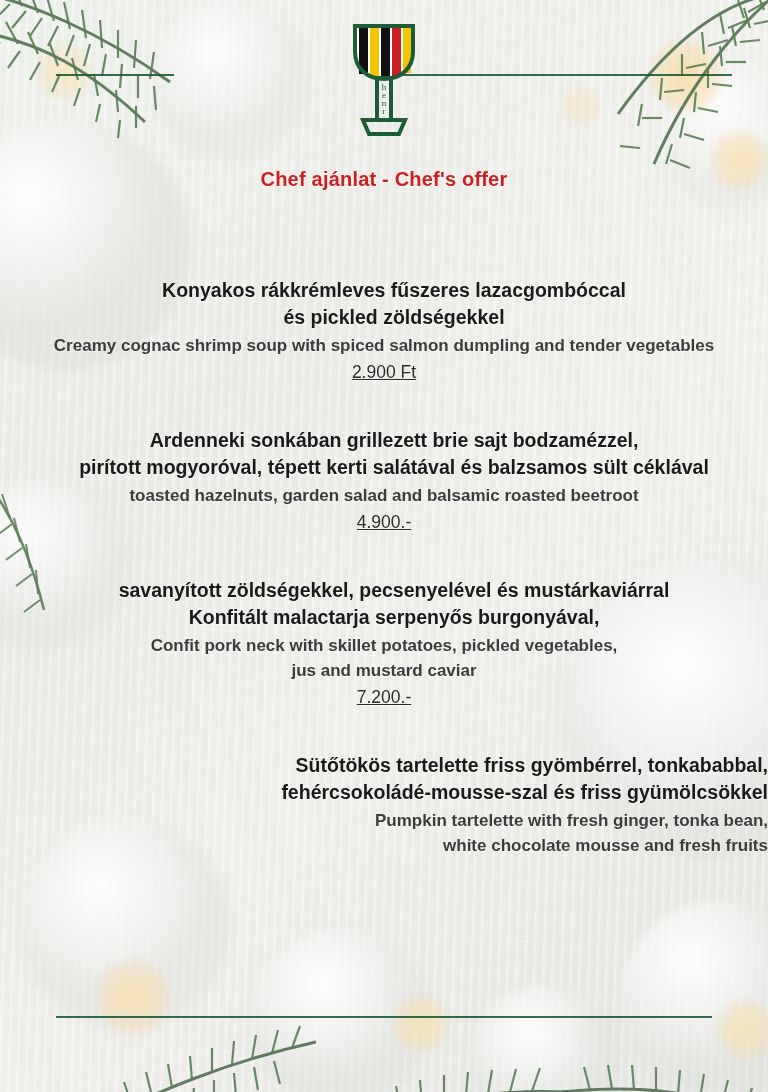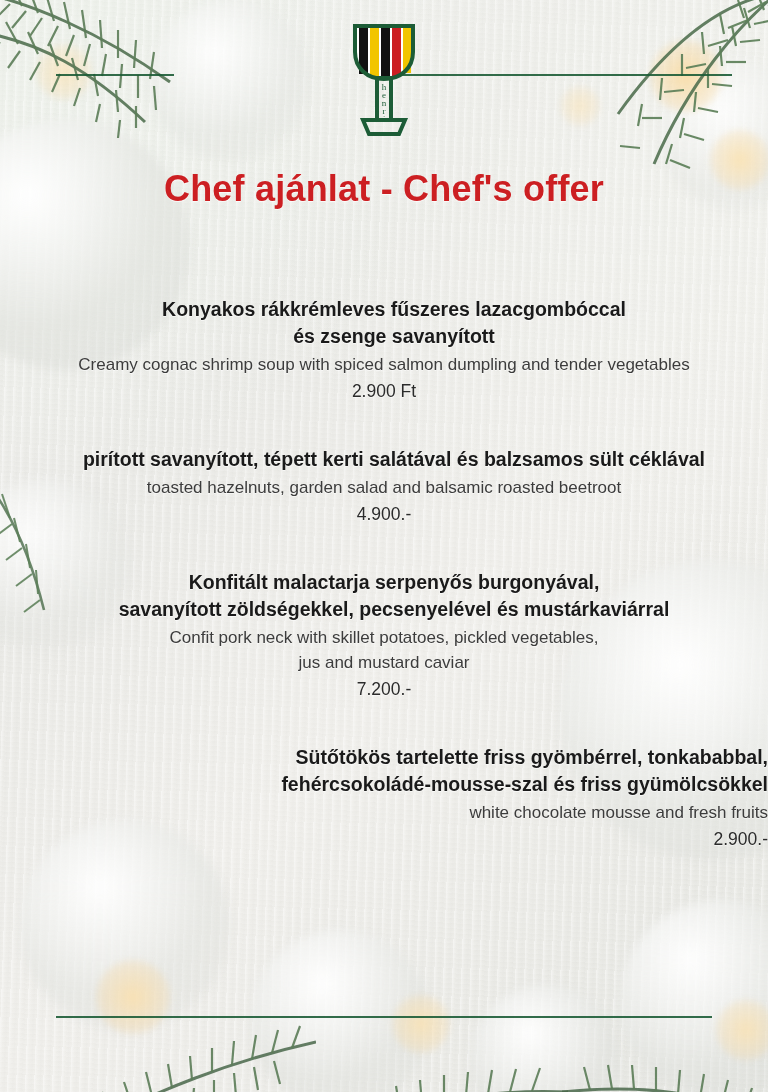--- a/index.html
+++ b/index.html
@@ -111,21 +111,21 @@
   
   .content {
     position: absolute;
     left: 0;
     right: 0;
     top: 168px;
     text-align: center;
   }
   .title {
     color: #cc1f22;
-    font-size: 36px;
+    font-size: 20px;
     font-weight: bold;
     letter-spacing: 0.2px;
     margin: 0;
     text-shadow: 0 1px 0 rgba(255,255,255,0.7);
   }
 
   .dishes { margin-top: 86px; }
   .dish { margin-bottom: 42px; }
   .dish:last-child { margin-bottom: 0; text-align: right; }
 
@@ -133,31 +133,32 @@
     color: #1a1a1a;
     font-size: 19.5px;
     font-weight: bold;
     line-height: 27px;
     text-shadow: 0 1px 0 rgba(255,255,255,0.6);
     padding-left: 20px;
   }
   .en {
     color: #3c3c3c;
     font-size: 17px;
-    font-weight: normal;
+    font-weight: bold;
     line-height: 25px;
     margin-top: 2px;
     text-shadow: 0 1px 0 rgba(255,255,255,0.55);
   }
   .price {
     color: #2b2b2b;
     font-size: 17.5px;
     line-height: 26px;
     margin-top: 1px;
     text-shadow: 0 1px 0 rgba(255,255,255,0.55);
+    text-decoration: underline;
   }
   .ln { display: block; }
 </style>
 </head>
 <body>
 
 <div class="page">
 
   <div class="tex"></div>
 
@@ -389,56 +390,57 @@
 
   <div class="content">
 
     <h1 class="title">Chef ajánlat - Chef's offer</h1>
 
     <div class="dishes">
 
       <div class="dish">
         <div class="hu">
           <span class="ln">Konyakos rákkrémleves fűszeres lazacgombóccal</span>
-          <span class="ln">és zsenge savanyított</span>
+          <span class="ln">és pickled zöldségekkel</span>
         </div>
         <div class="en">
           <span class="ln">Creamy cognac shrimp soup with spiced salmon dumpling and tender vegetables</span>
         </div>
         <div class="price">2.900 Ft</div>
       </div>
 
       <div class="dish">
         <div class="hu">
-          <span class="ln">pirított savanyított, tépett kerti salátával és balzsamos sült céklával</span>
+          <span class="ln">Ardenneki sonkában grillezett brie sajt bodzamézzel,</span>
+          <span class="ln">pirított mogyoróval, tépett kerti salátával és balzsamos sült céklával</span>
         </div>
         <div class="en">
           <span class="ln">toasted hazelnuts, garden salad and balsamic roasted beetroot</span>
         </div>
         <div class="price">4.900.-</div>
       </div>
 
       <div class="dish">
         <div class="hu">
+          <span class="ln">savanyított zöldségekkel, pecsenyelével és mustárkaviárral</span>
           <span class="ln">Konfitált malactarja serpenyős burgonyával,</span>
-          <span class="ln">savanyított zöldségekkel, pecsenyelével és mustárkaviárral</span>
         </div>
         <div class="en">
           <span class="ln">Confit pork neck with skillet potatoes, pickled vegetables,</span>
           <span class="ln">jus and mustard caviar</span>
         </div>
         <div class="price">7.200.-</div>
       </div>
 
       <div class="dish">
         <div class="hu">
           <span class="ln">Sütőtökös tartelette friss gyömbérrel, tonkababbal,</span>
           <span class="ln">fehércsokoládé-mousse-szal és friss gyümölcsökkel</span>
         </div>
         <div class="en">
+          <span class="ln">Pumpkin tartelette with fresh ginger, tonka bean,</span>
           <span class="ln">white chocolate mousse and fresh fruits</span>
         </div>
-        <div class="price">2.900.-</div>
       </div>
 
     </div>
   </div>
 </div>
 
 </body></html>

